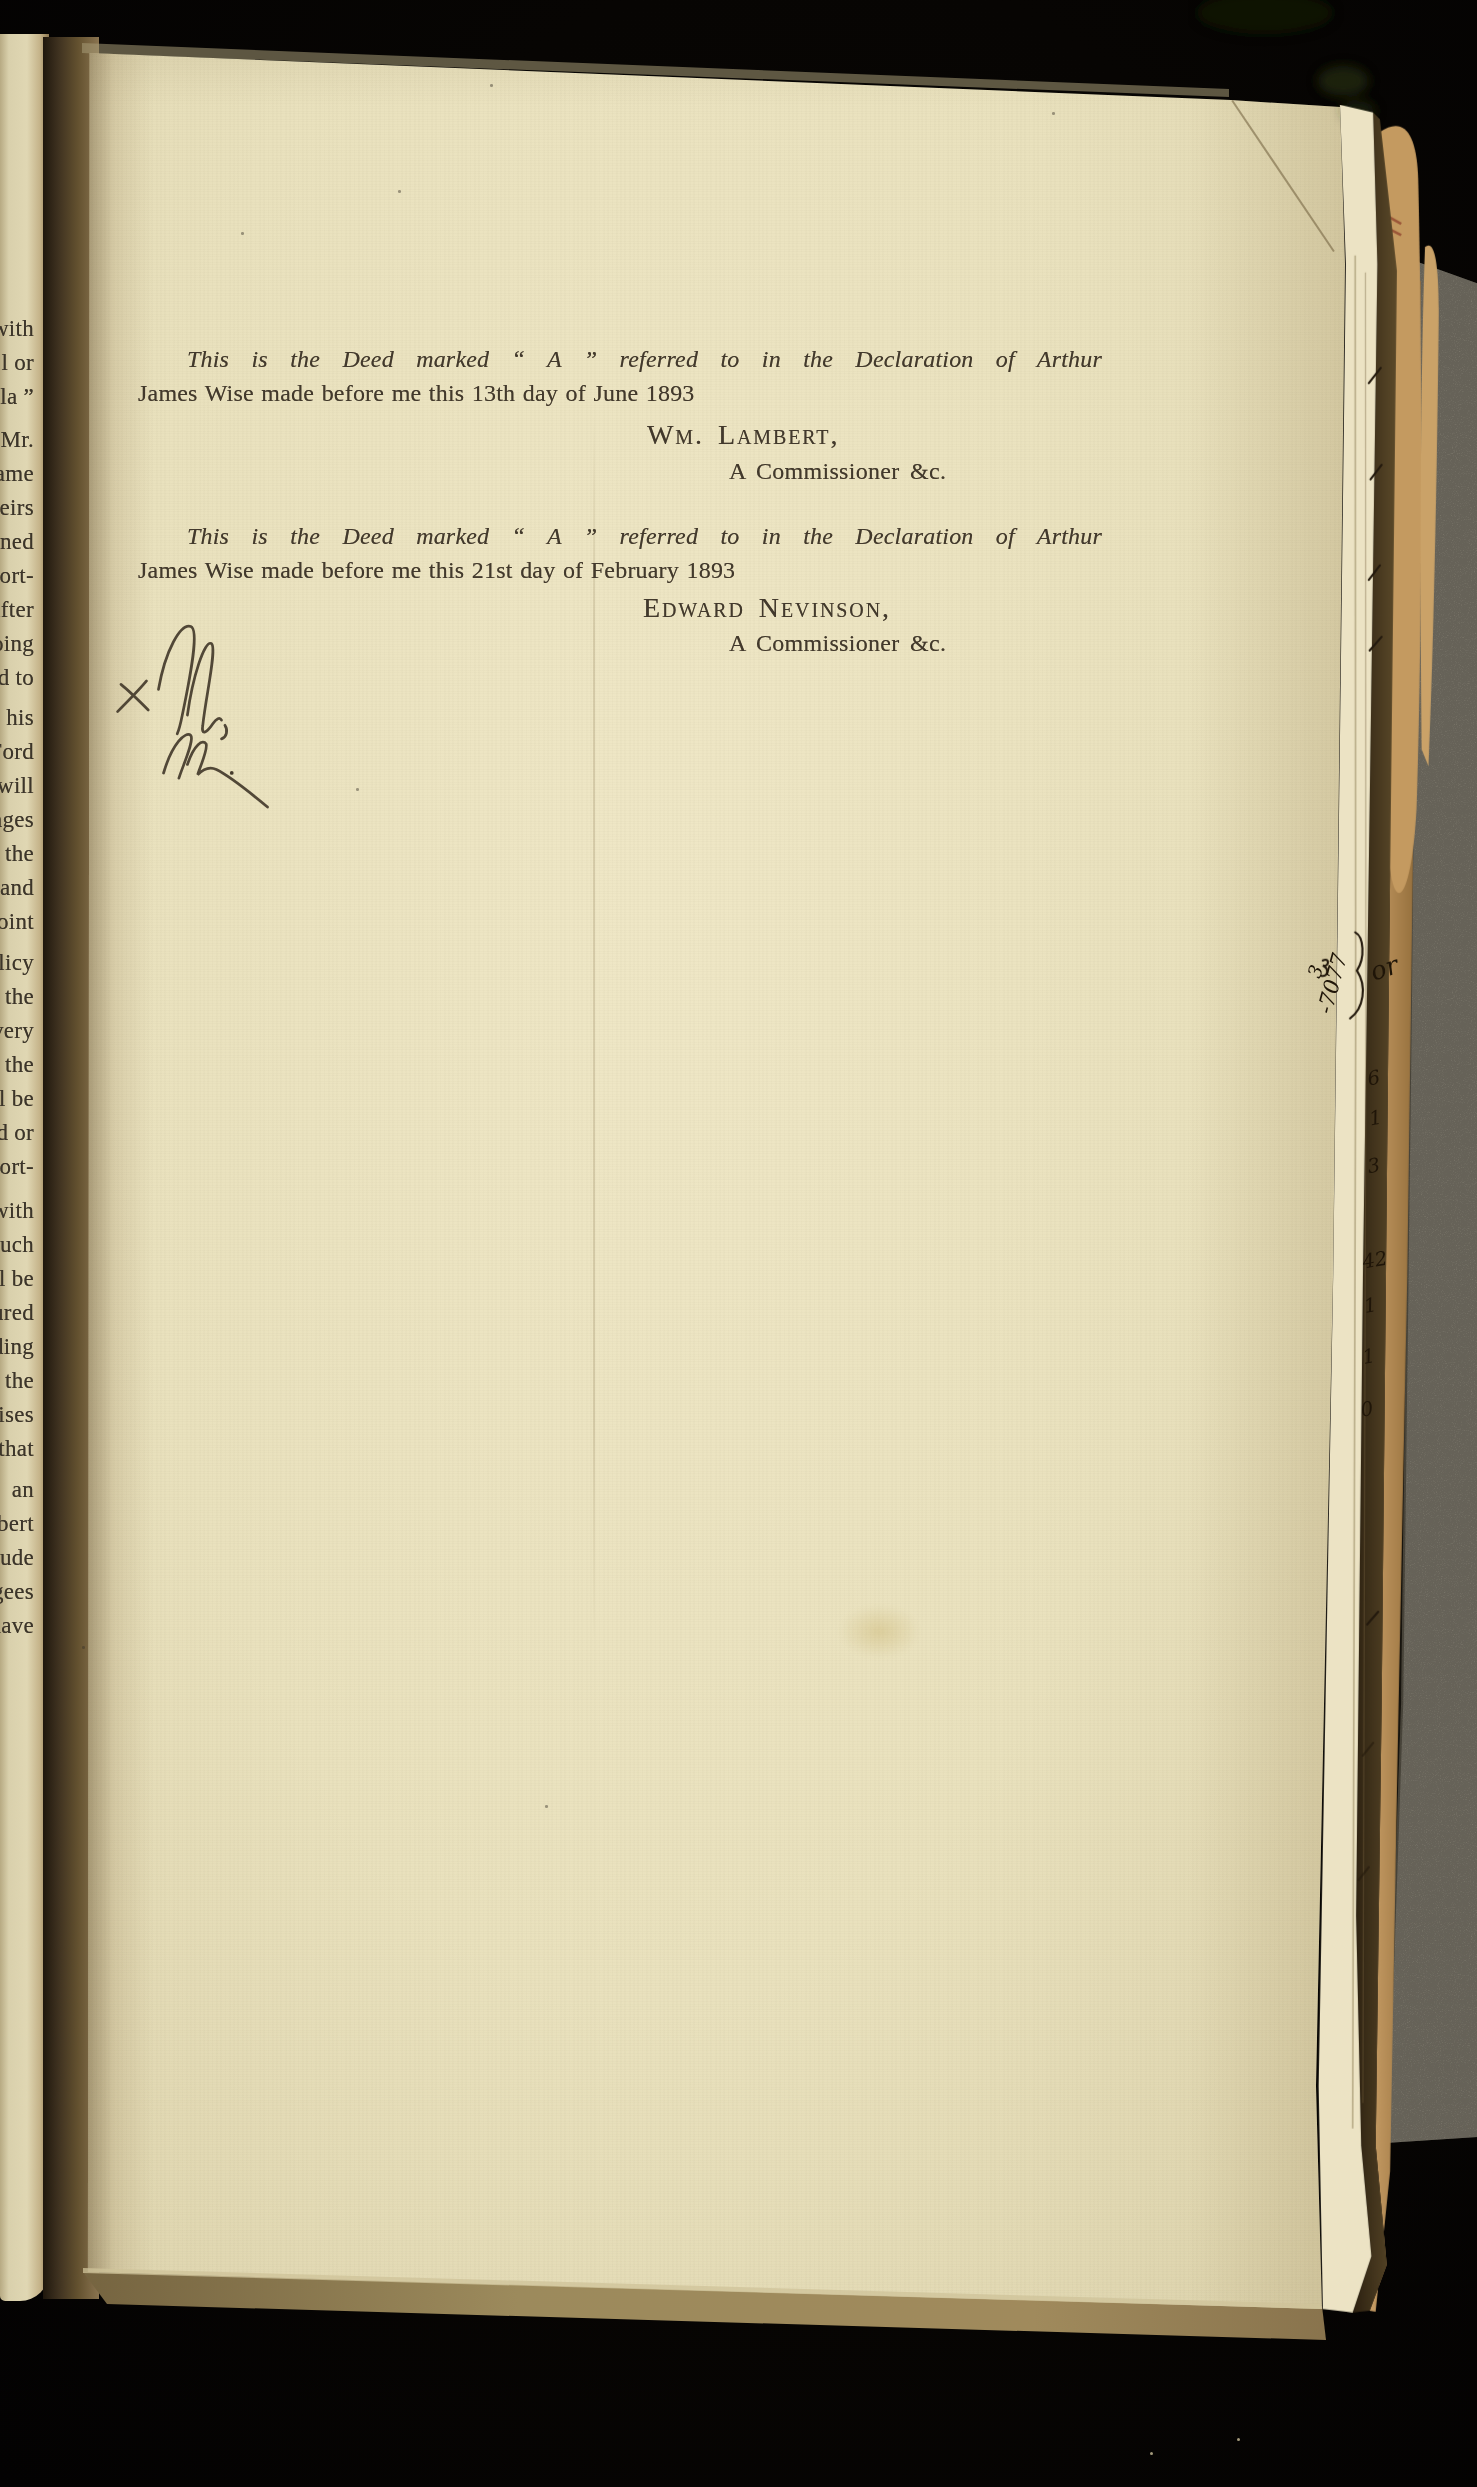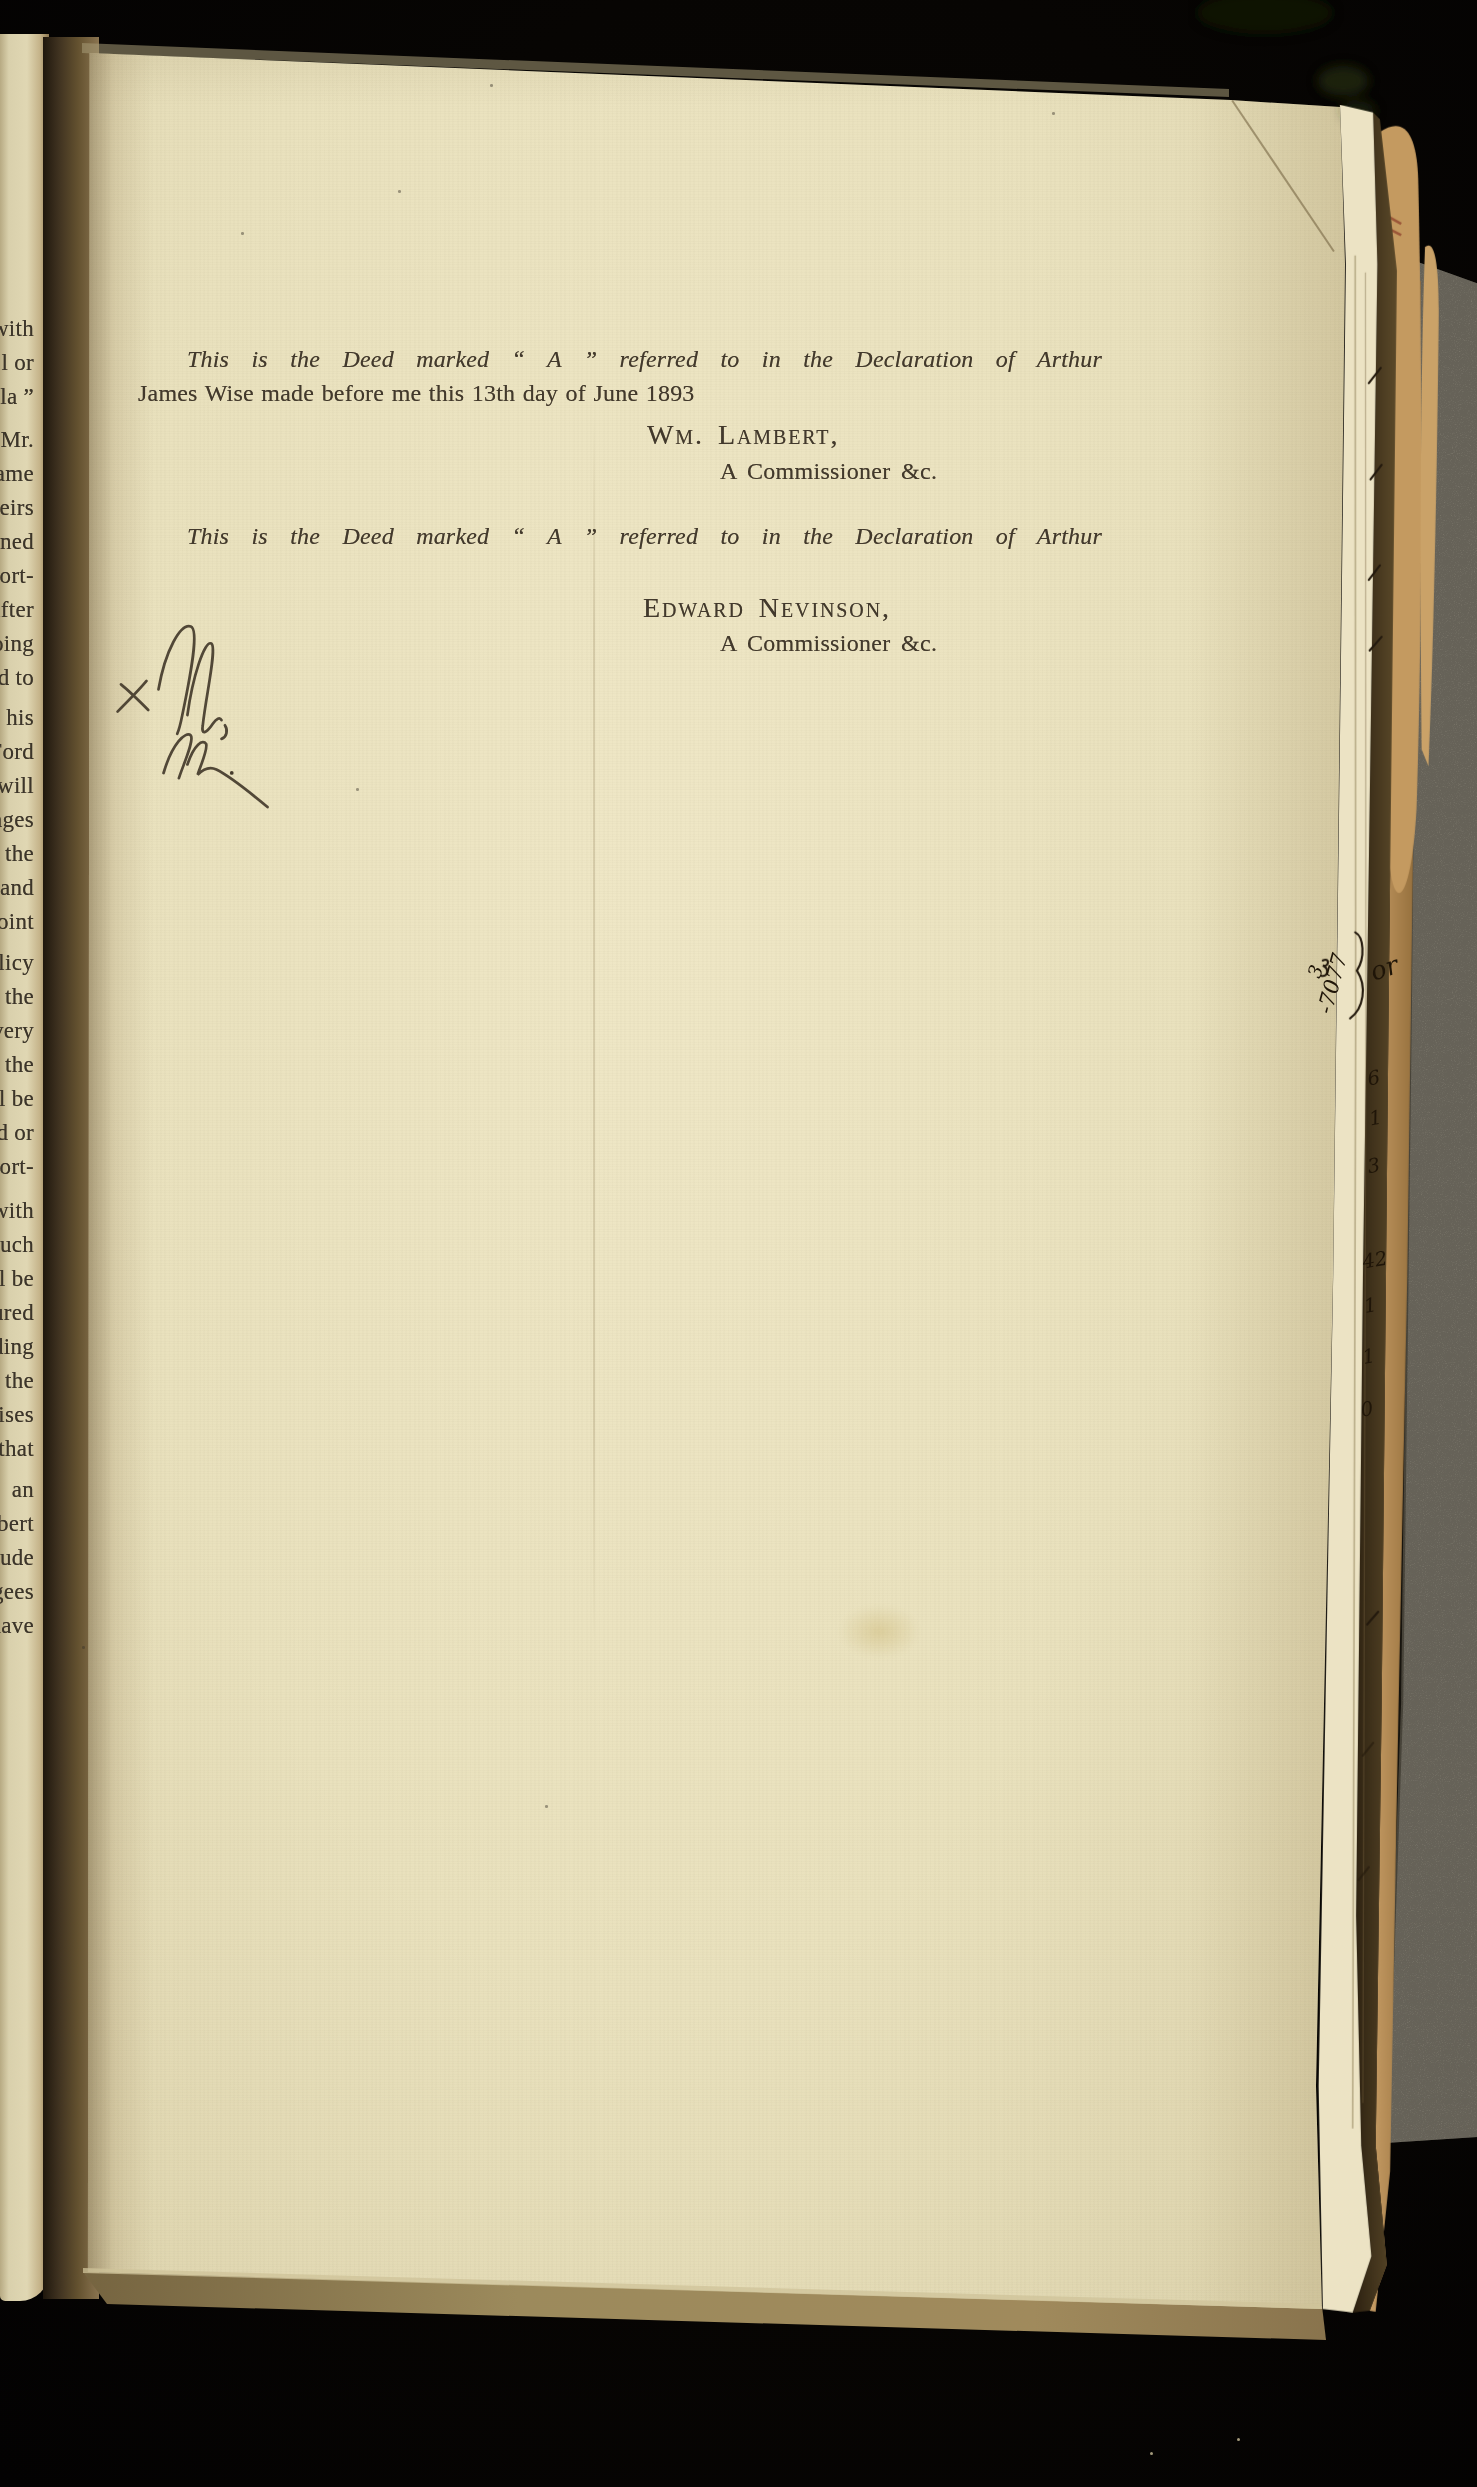--- a/index.html
+++ b/index.html
@@ -58,21 +58,21 @@
   .speck{width:2.6px;height:2.6px;border-radius:50%;background:#3a322a;opacity:.45;z-index:3;}
   .lightspeck{width:3.4px;height:3.4px;border-radius:50%;background:#cbbf9a;opacity:.8;z-index:3;}
 
   
   .att{left:138px;width:964px;z-index:4;font-size:24px;line-height:34px;color:var(--ink,#42392c);
     letter-spacing:0.2px;word-spacing:1.3px;text-shadow:0 0 0.6px rgba(60,48,32,.55);position:absolute;}
   .jline{text-align:justify;text-align-last:justify;text-indent:49px;font-style:italic;}
   .sig{position:absolute;z-index:4;font-variant-caps:small-caps;font-size:28px;color:var(--ink,#42392c);
     letter-spacing:1.9px;word-spacing:5.1px;text-shadow:0 0 0.6px rgba(60,48,32,.55);}
   .sigtitle{position:absolute;z-index:4;font-size:24px;color:var(--ink,#42392c);
-    word-spacing:4.3px;letter-spacing:0.3px;text-shadow:0 0 0.6px rgba(60,48,32,.55);}
+    word-spacing:4.3px;letter-spacing:0.3px;text-shadow:0 0 0.6px rgba(60,48,32,.55);margin-left:9px;}
 
   svg{position:absolute;pointer-events:none;}
   #right-edge-svg{left:1188px;top:0;z-index:5;}
   #margin-scrawl-svg{left:109px;top:606px;z-index:4;}
 </style>
 </head>
 <body>
 
 <div class="abs" id="left-page-strip"></div>
 <div class="abs" id="gutter-shadow"></div>
@@ -125,20 +125,21 @@
 
 <div class="att" style="top:342px">
   <div class="jline">This is the Deed marked “ A ” referred to in the Declaration of Arthur</div>
   <div>James Wise made before me this 13th day of June 1893</div>
 </div>
 <div class="sig" style="top:419px;left:647px">Wm. Lambert,</div>
 <div class="sigtitle" style="top:458px;left:720px">A Commissioner &amp;c.</div>
 
 <div class="att" style="top:519px">
   <div class="jline">This is the Deed marked “ A ” referred to in the Declaration of Arthur</div>
+  <div>James Wise made before me this 21st day of February 1893</div>
 </div>
 <div class="sig" style="top:592px;left:643px">Edward Nevinson,</div>
 <div class="sigtitle" style="top:630px;left:720px">A Commissioner &amp;c.</div>
 
 <div class="abs" id="corner-crease"></div>
 <div class="abs" id="center-fold"></div>
 <div class="abs" id="stain-yellow"></div>
 <div class="abs speck" style="left:241px;top:232px"></div>
 <div class="abs speck" style="left:490px;top:84px"></div>
 <div class="abs speck" style="left:398px;top:190px"></div>

